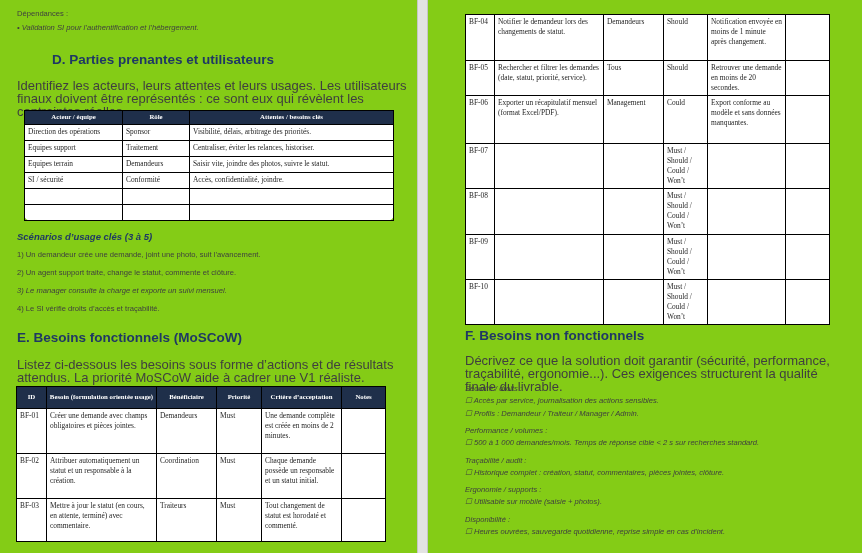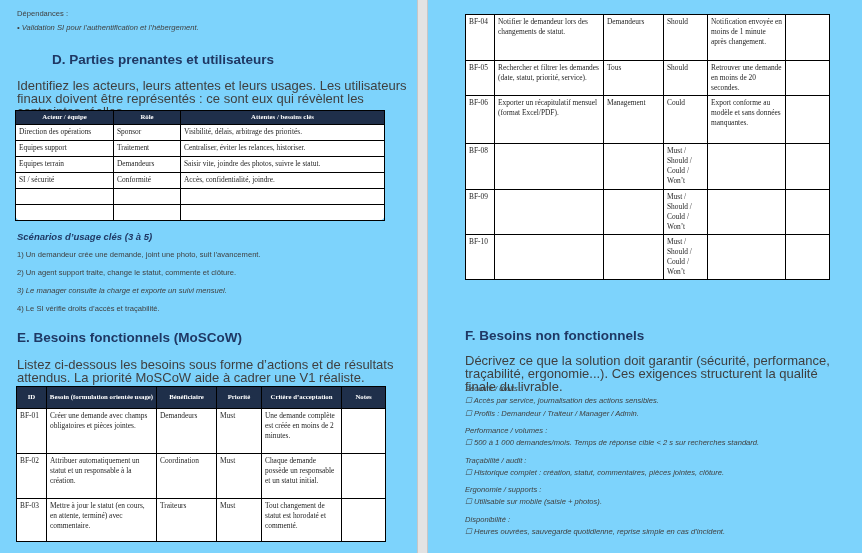--- a/index.html
+++ b/index.html
@@ -2,21 +2,21 @@
 <html><head>
 <meta charset="utf-8">
 <style>
   * { box-sizing: border-box; }
   html,body { margin:0; padding:0; }
   body {
     width:862px; height:553px; position:relative; overflow:hidden;
     background:#ffffff;
     font-family:"Liberation Sans", sans-serif;
   }
-  .page { position:absolute; top:0; height:553px; background:#7dd3fc; }
+  .page { position:absolute; top:0; height:553px; background:#84cc16; }
   #page1 { left:0; width:417px; }
   #page2 { left:428px; width:434px; }
   .page-gap {
     position:absolute; top:0; left:417px; width:11px; height:553px;
     background:#e3e3e3; border-left:1px solid #c6c6c6; border-right:1px solid #c6c6c6;
   }
   .abs { position:absolute; }
   .body-text { font-size:13px; line-height:13px; color:#3f3f3f; }
   .list-line { font-size:7.6px; color:#3f3f3f; white-space:nowrap; }
   .h-section { font-size:13.5px; font-weight:bold; color:#1f3864; white-space:nowrap; }
@@ -40,21 +40,21 @@
 
 <div class="page" id="page1">
 
   <div class="abs list-line" style="left:17px; top:9px;">Dépendances :</div>
   <div class="abs list-line" style="left:17px; top:23px;font-style:italic;">• Validation SI pour l’authentification et l’hébergement.</div>
 
   <div class="abs h-section" style="left:17px; top:52px;padding-left:35px;">D. Parties prenantes et utilisateurs</div>
 
   <div class="abs body-text" style="left:17px; top:79px; width:396px;">Identifiez les acteurs, leurs attentes et leurs usages. Les utilisateurs finaux doivent être représentés : ce sont eux qui révèlent les contraintes réelles.</div>
 
-  <table class="abs" style="left:15px; top:110px; width:369px;border-radius:7px;">
+  <table class="abs" style="left:24px; top:110px; width:369px;border-radius:7px;">
     <colgroup>
         <col style="width:98px">
         <col style="width:67px">
         <col style="width:204px">
       </colgroup>
     <tbody>
         <tr style="height:13px">
       <th>Acteur / équipe</th>
       <th>Rôle</th>
       <th>Attentes / besoins clés</th>
@@ -179,20 +179,28 @@
       <td></td>
     </tr>
     <tr style="height:48px">
       <td>BF-06</td>
       <td>Exporter un récapitulatif mensuel (format Excel/PDF).</td>
       <td>Management</td>
       <td>Could</td>
       <td>Export conforme au modèle et sans données manquantes.</td>
       <td></td>
     </tr>
+    <tr style="height:44px">
+      <td>BF-07</td>
+      <td></td>
+      <td></td>
+      <td>Must / Should / Could / Won’t</td>
+      <td></td>
+      <td></td>
+    </tr>
     <tr style="height:46px">
       <td>BF-08</td>
       <td></td>
       <td></td>
       <td>Must / Should / Could / Won’t</td>
       <td></td>
       <td></td>
     </tr>
     <tr style="height:44px">
       <td>BF-09</td>

